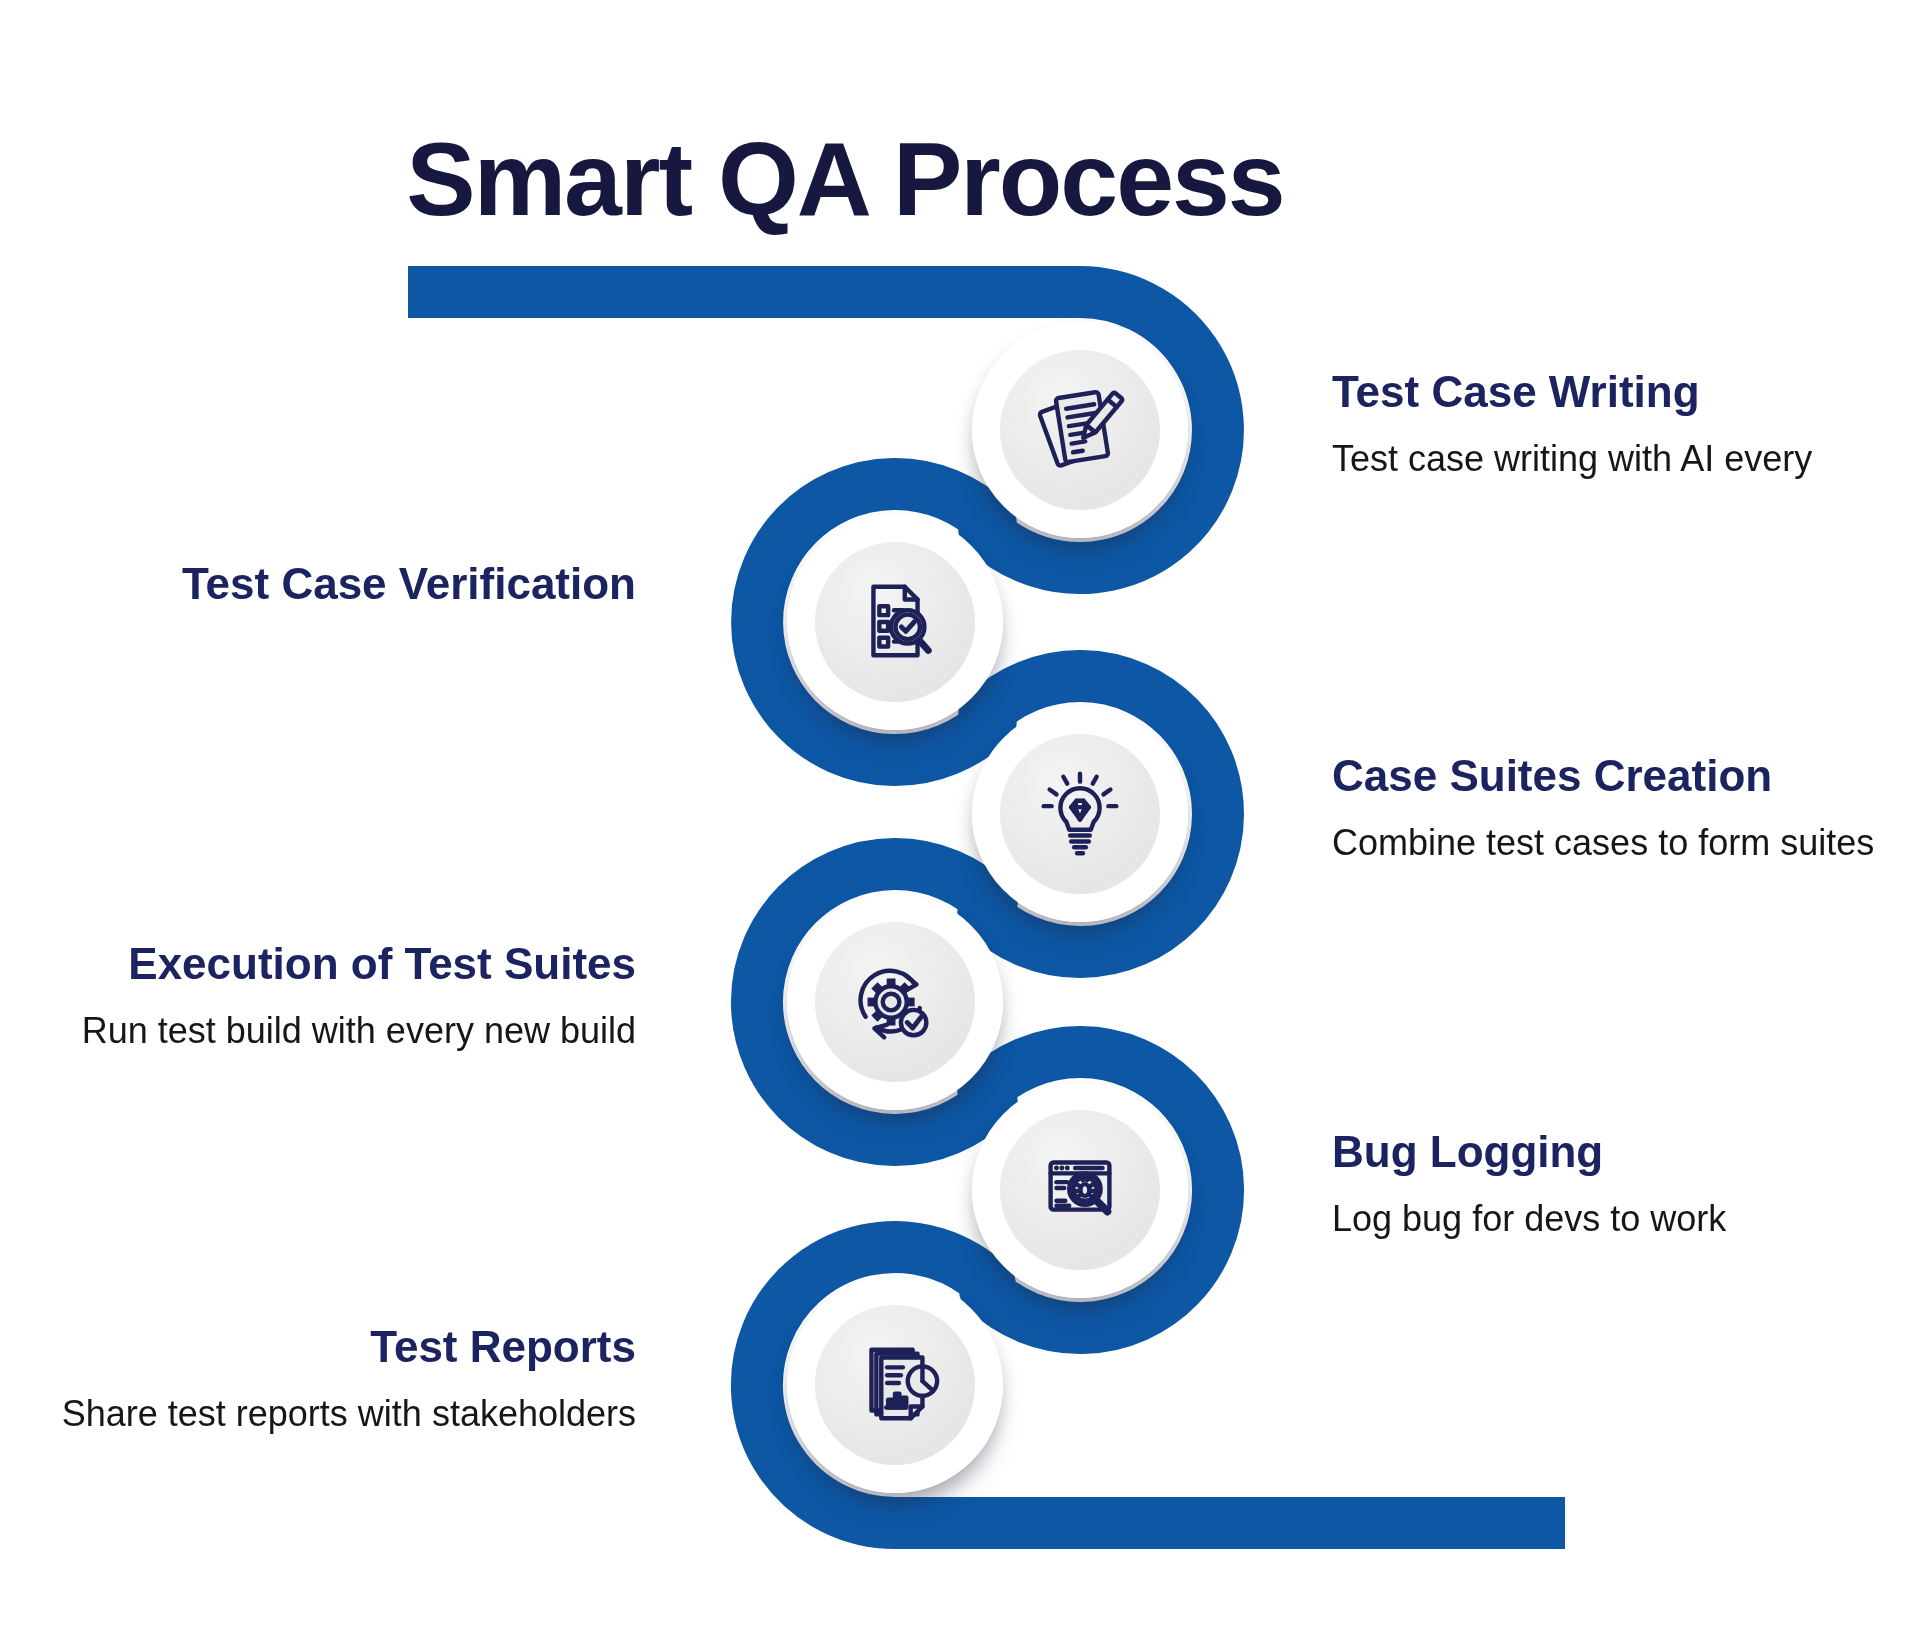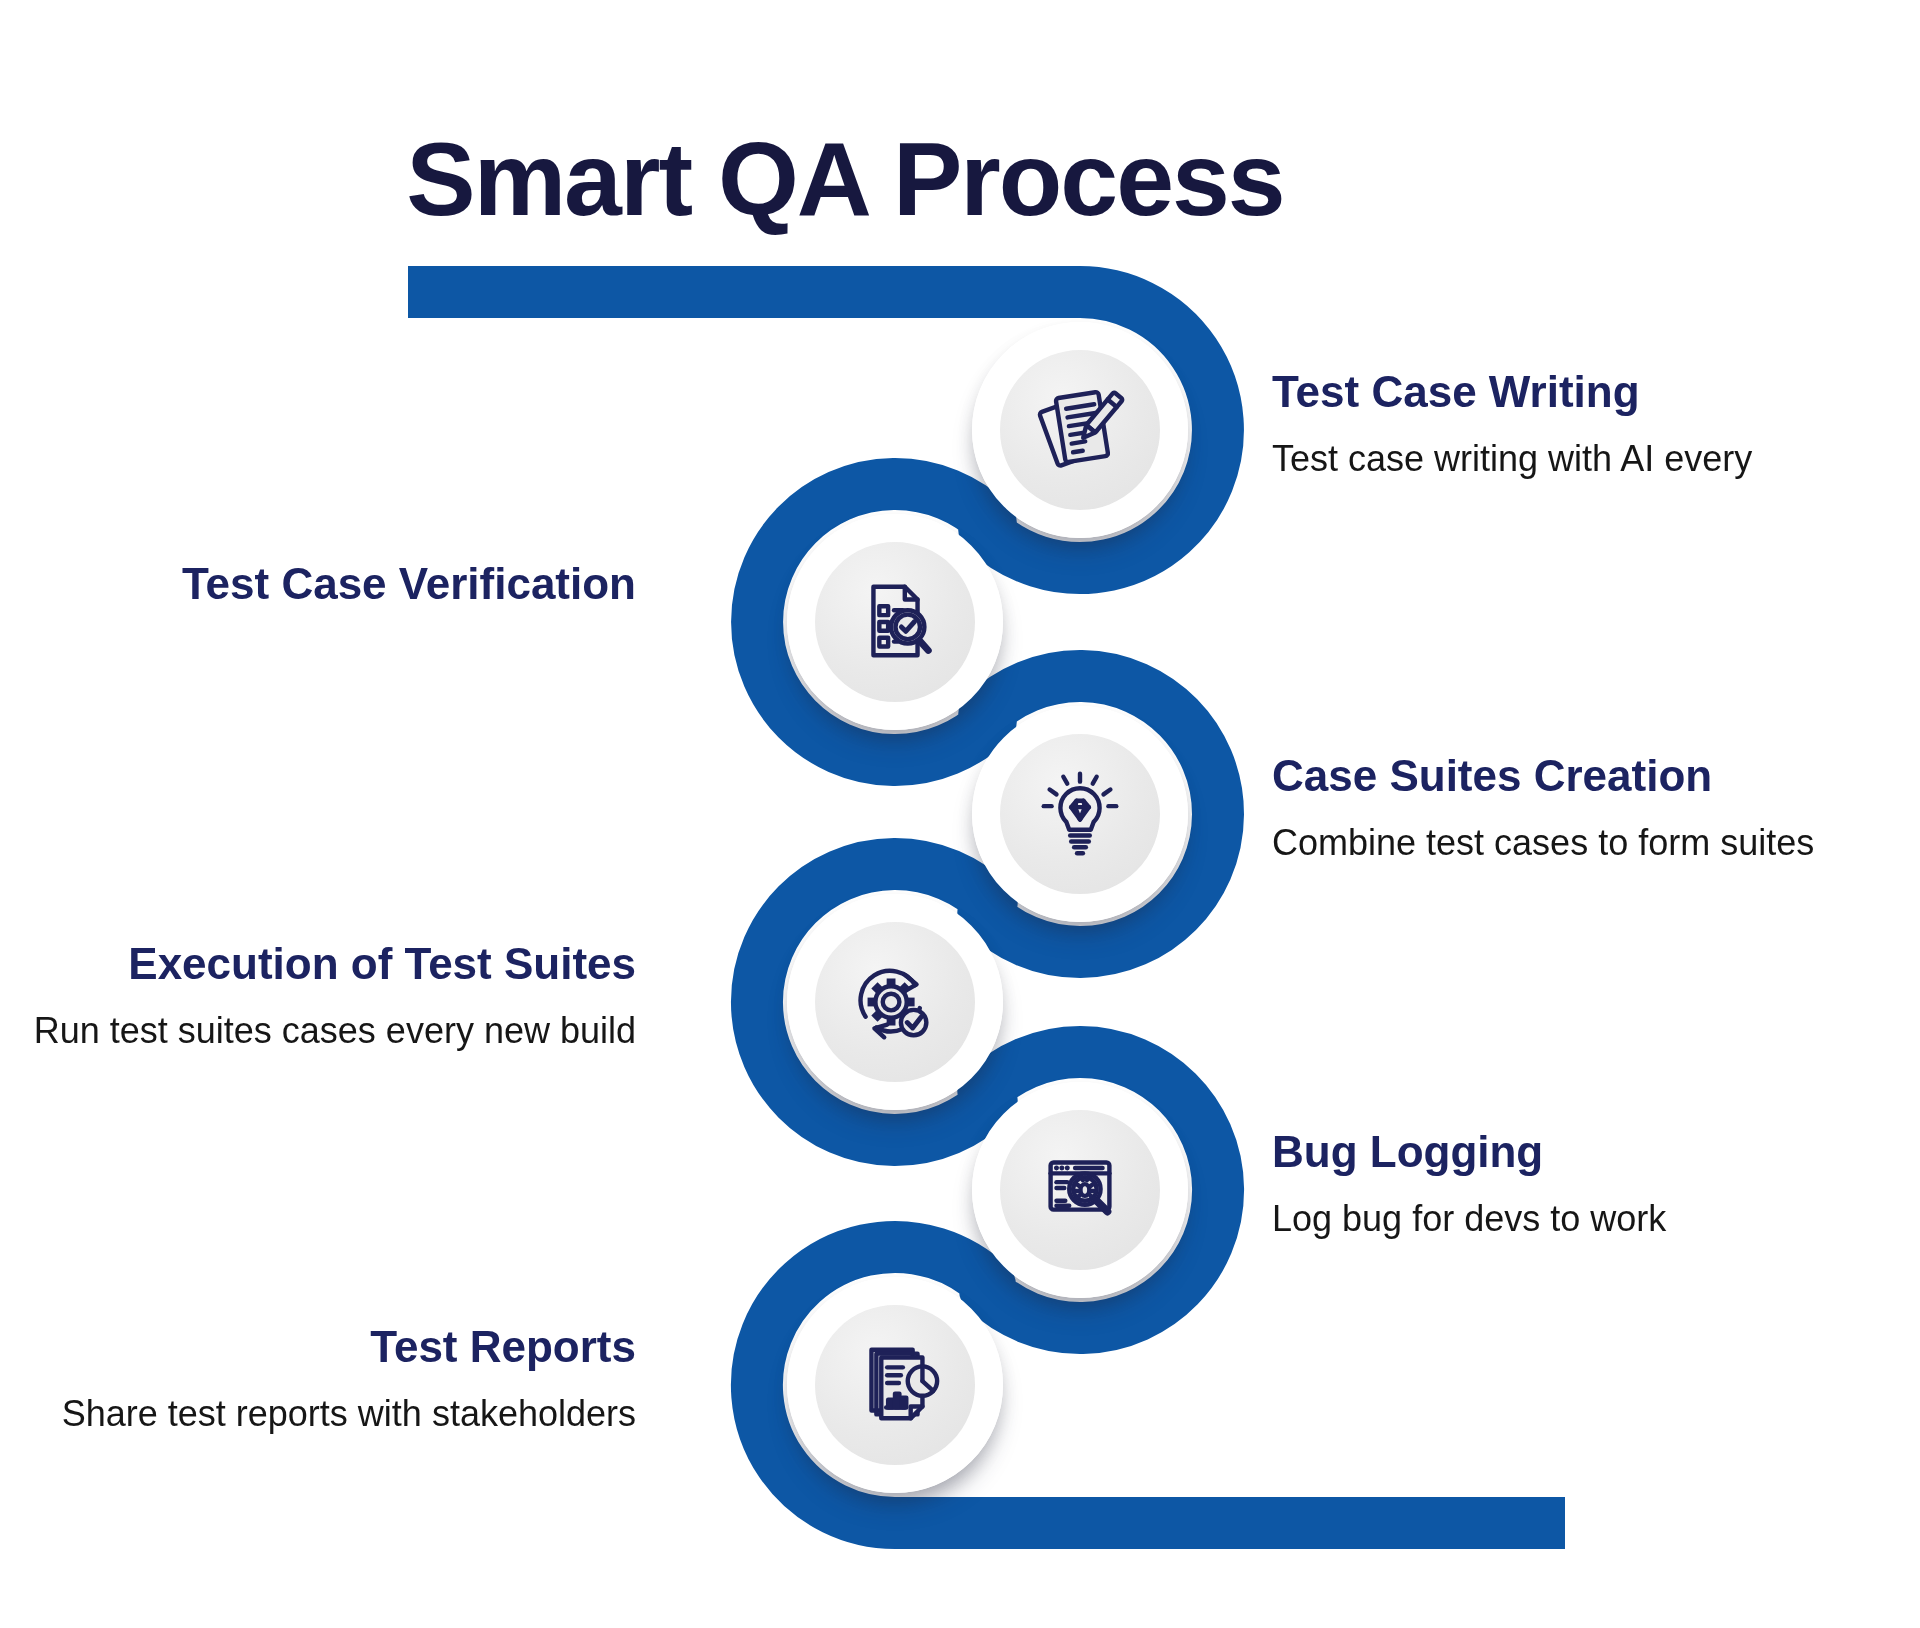--- a/index.html
+++ b/index.html
@@ -29,21 +29,21 @@
     display:flex;align-items:center;justify-content:center;
   }
   .step-heading{
     position:absolute;font-size:44px;font-weight:700;line-height:52px;
     color:var(--heading-navy,#1c2361);white-space:nowrap;
   }
   .step-desc{
     position:absolute;font-size:36px;font-weight:400;line-height:46px;
     color:var(--body-text,#161616);white-space:nowrap;
   }
-  .t-right{left:1272px;text-align:right;}
+  .t-right{left:1332px;text-align:right;}
   .t-left{right:1284px;text-align:left;}
   .icon{display:block;}
   .icon :where(path,rect,circle,ellipse,line){stroke:var(--icon-stroke,#1e2158);}
 </style>
 </head>
 <body>
 
 <div class="canvas">
 
   <h1 class="page-title">Smart QA Process</h1>
@@ -205,21 +205,21 @@
 
   <div class="step-heading t-right" style="top:366px">Test Case Writing</div>
   <div class="step-desc t-right" style="top:436px">Test case writing with AI every</div>
 
   <div class="step-heading t-left" style="top:558px">Test Case Verification</div>
 
   <div class="step-heading t-right" style="top:750px">Case Suites Creation</div>
   <div class="step-desc t-right" style="top:820px">Combine test cases to form suites</div>
 
   <div class="step-heading t-left" style="top:938px">Execution of Test Suites</div>
-  <div class="step-desc t-left" style="top:1008px">Run test suites cases every new build</div>
+  <div class="step-desc t-left" style="top:1008px">Run test build with every new build</div>
 
   <div class="step-heading t-right" style="top:1126px">Bug Logging</div>
   <div class="step-desc t-right" style="top:1196px">Log bug for devs to work</div>
 
   <div class="step-heading t-left" style="top:1321px">Test Reports</div>
   <div class="step-desc t-left" style="top:1391px">Share test reports with stakeholders</div>
 
 </div>
 
 </body></html>

